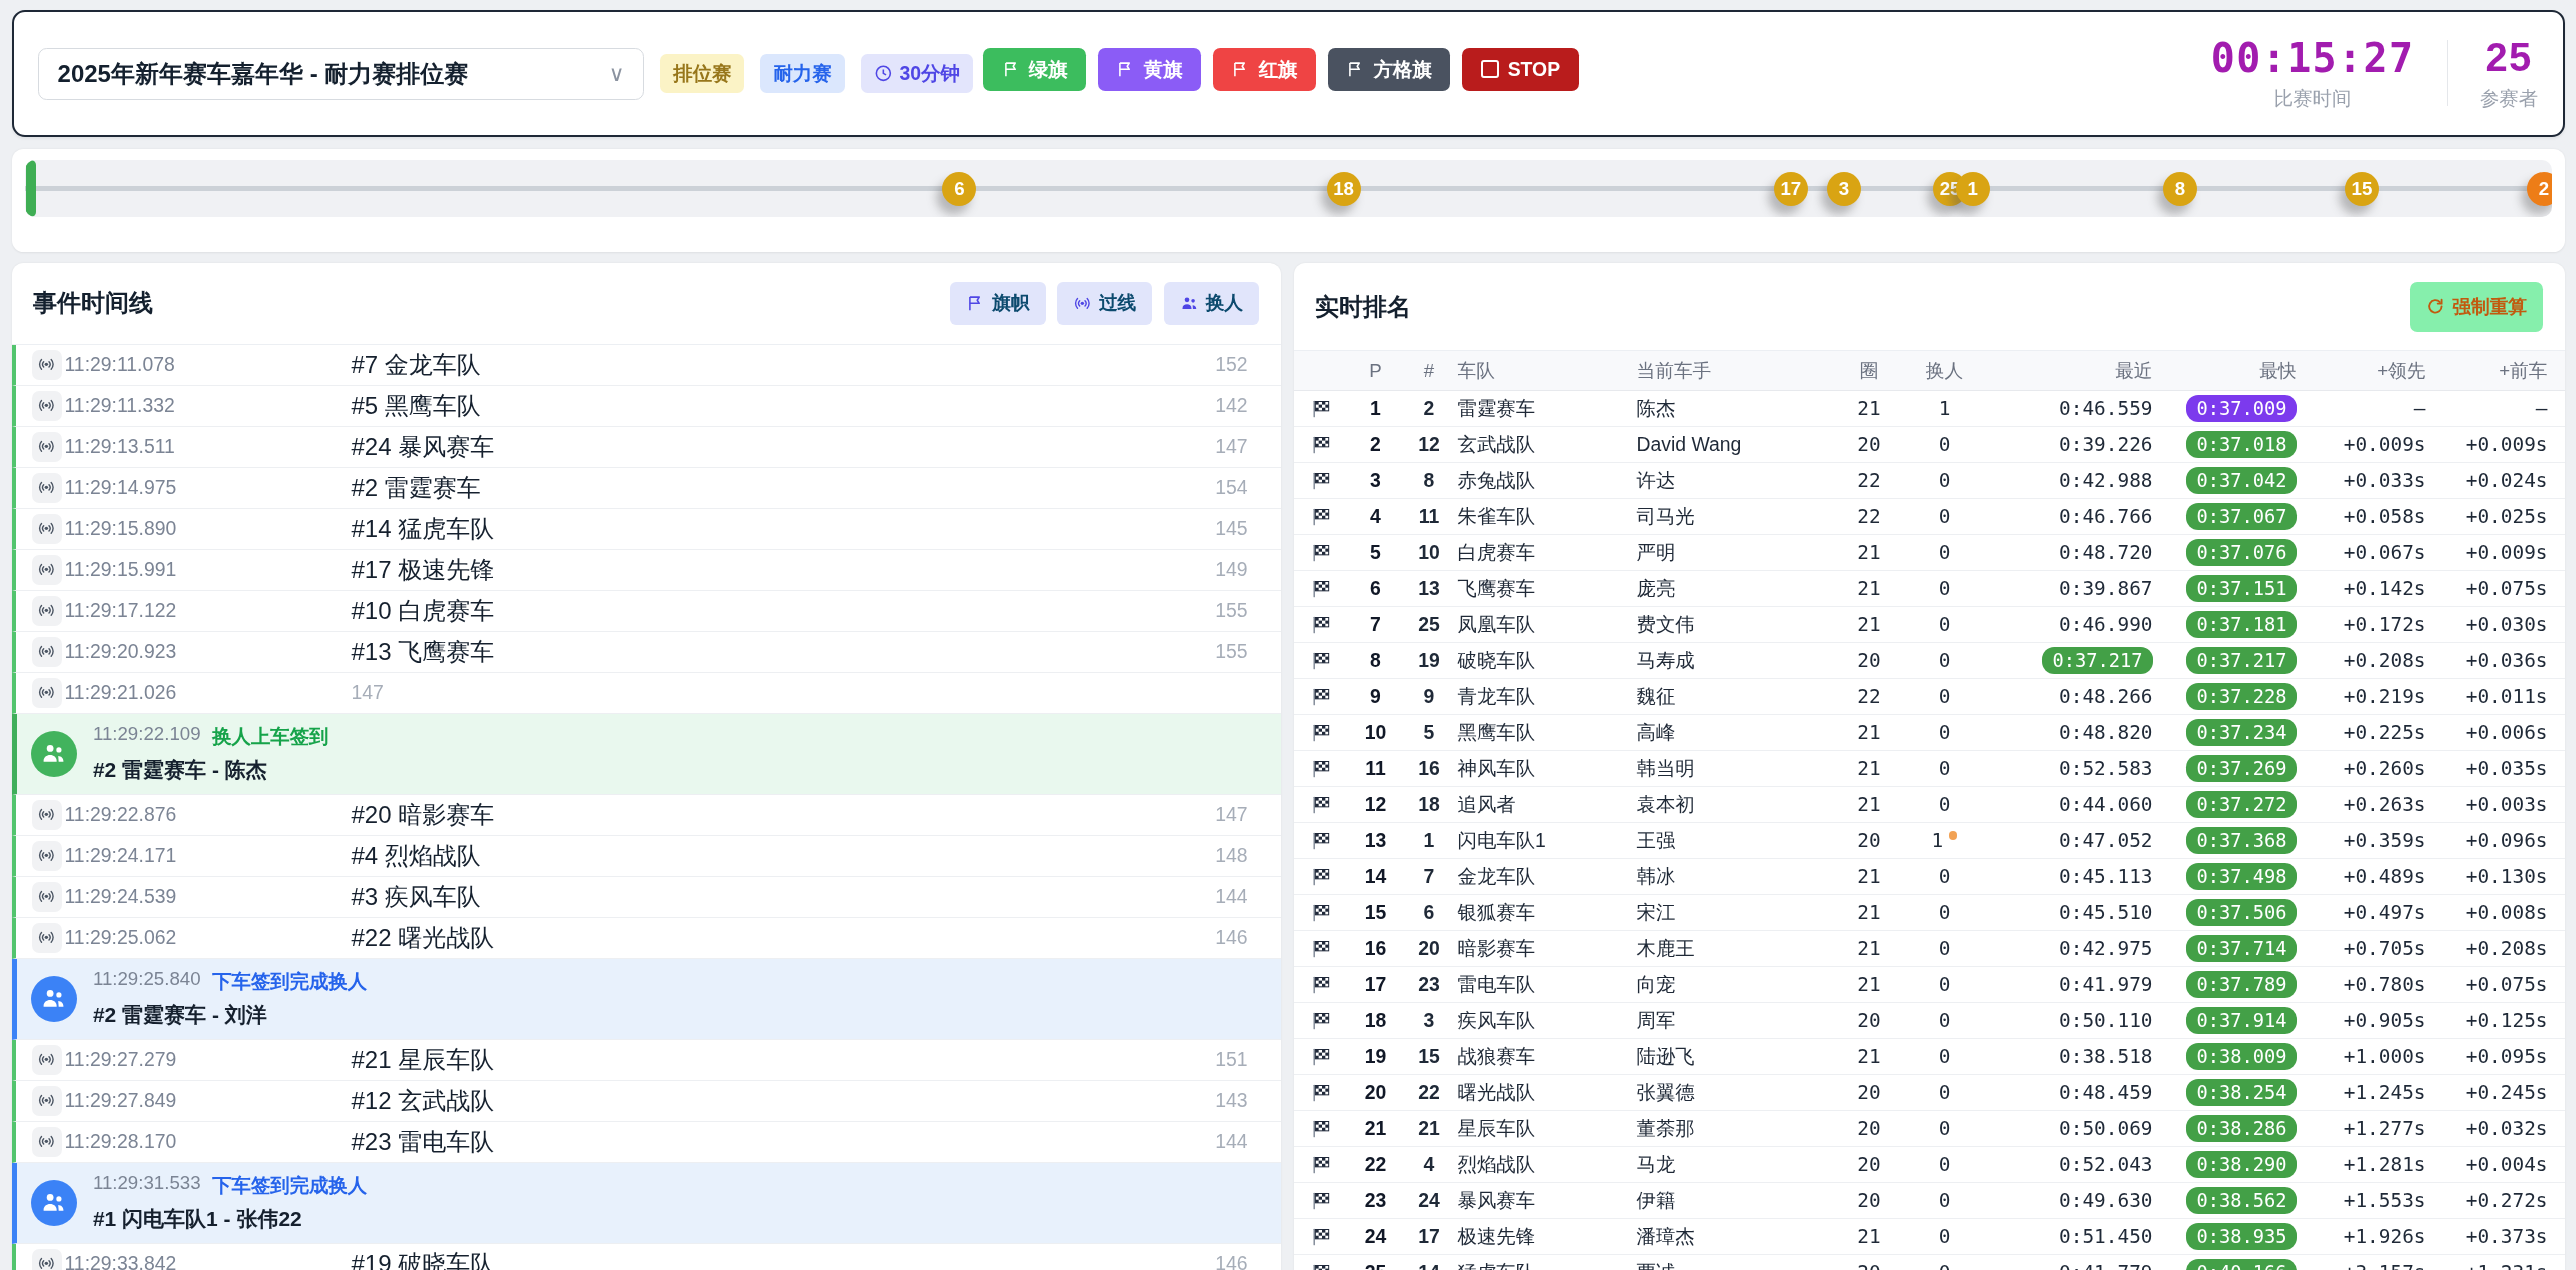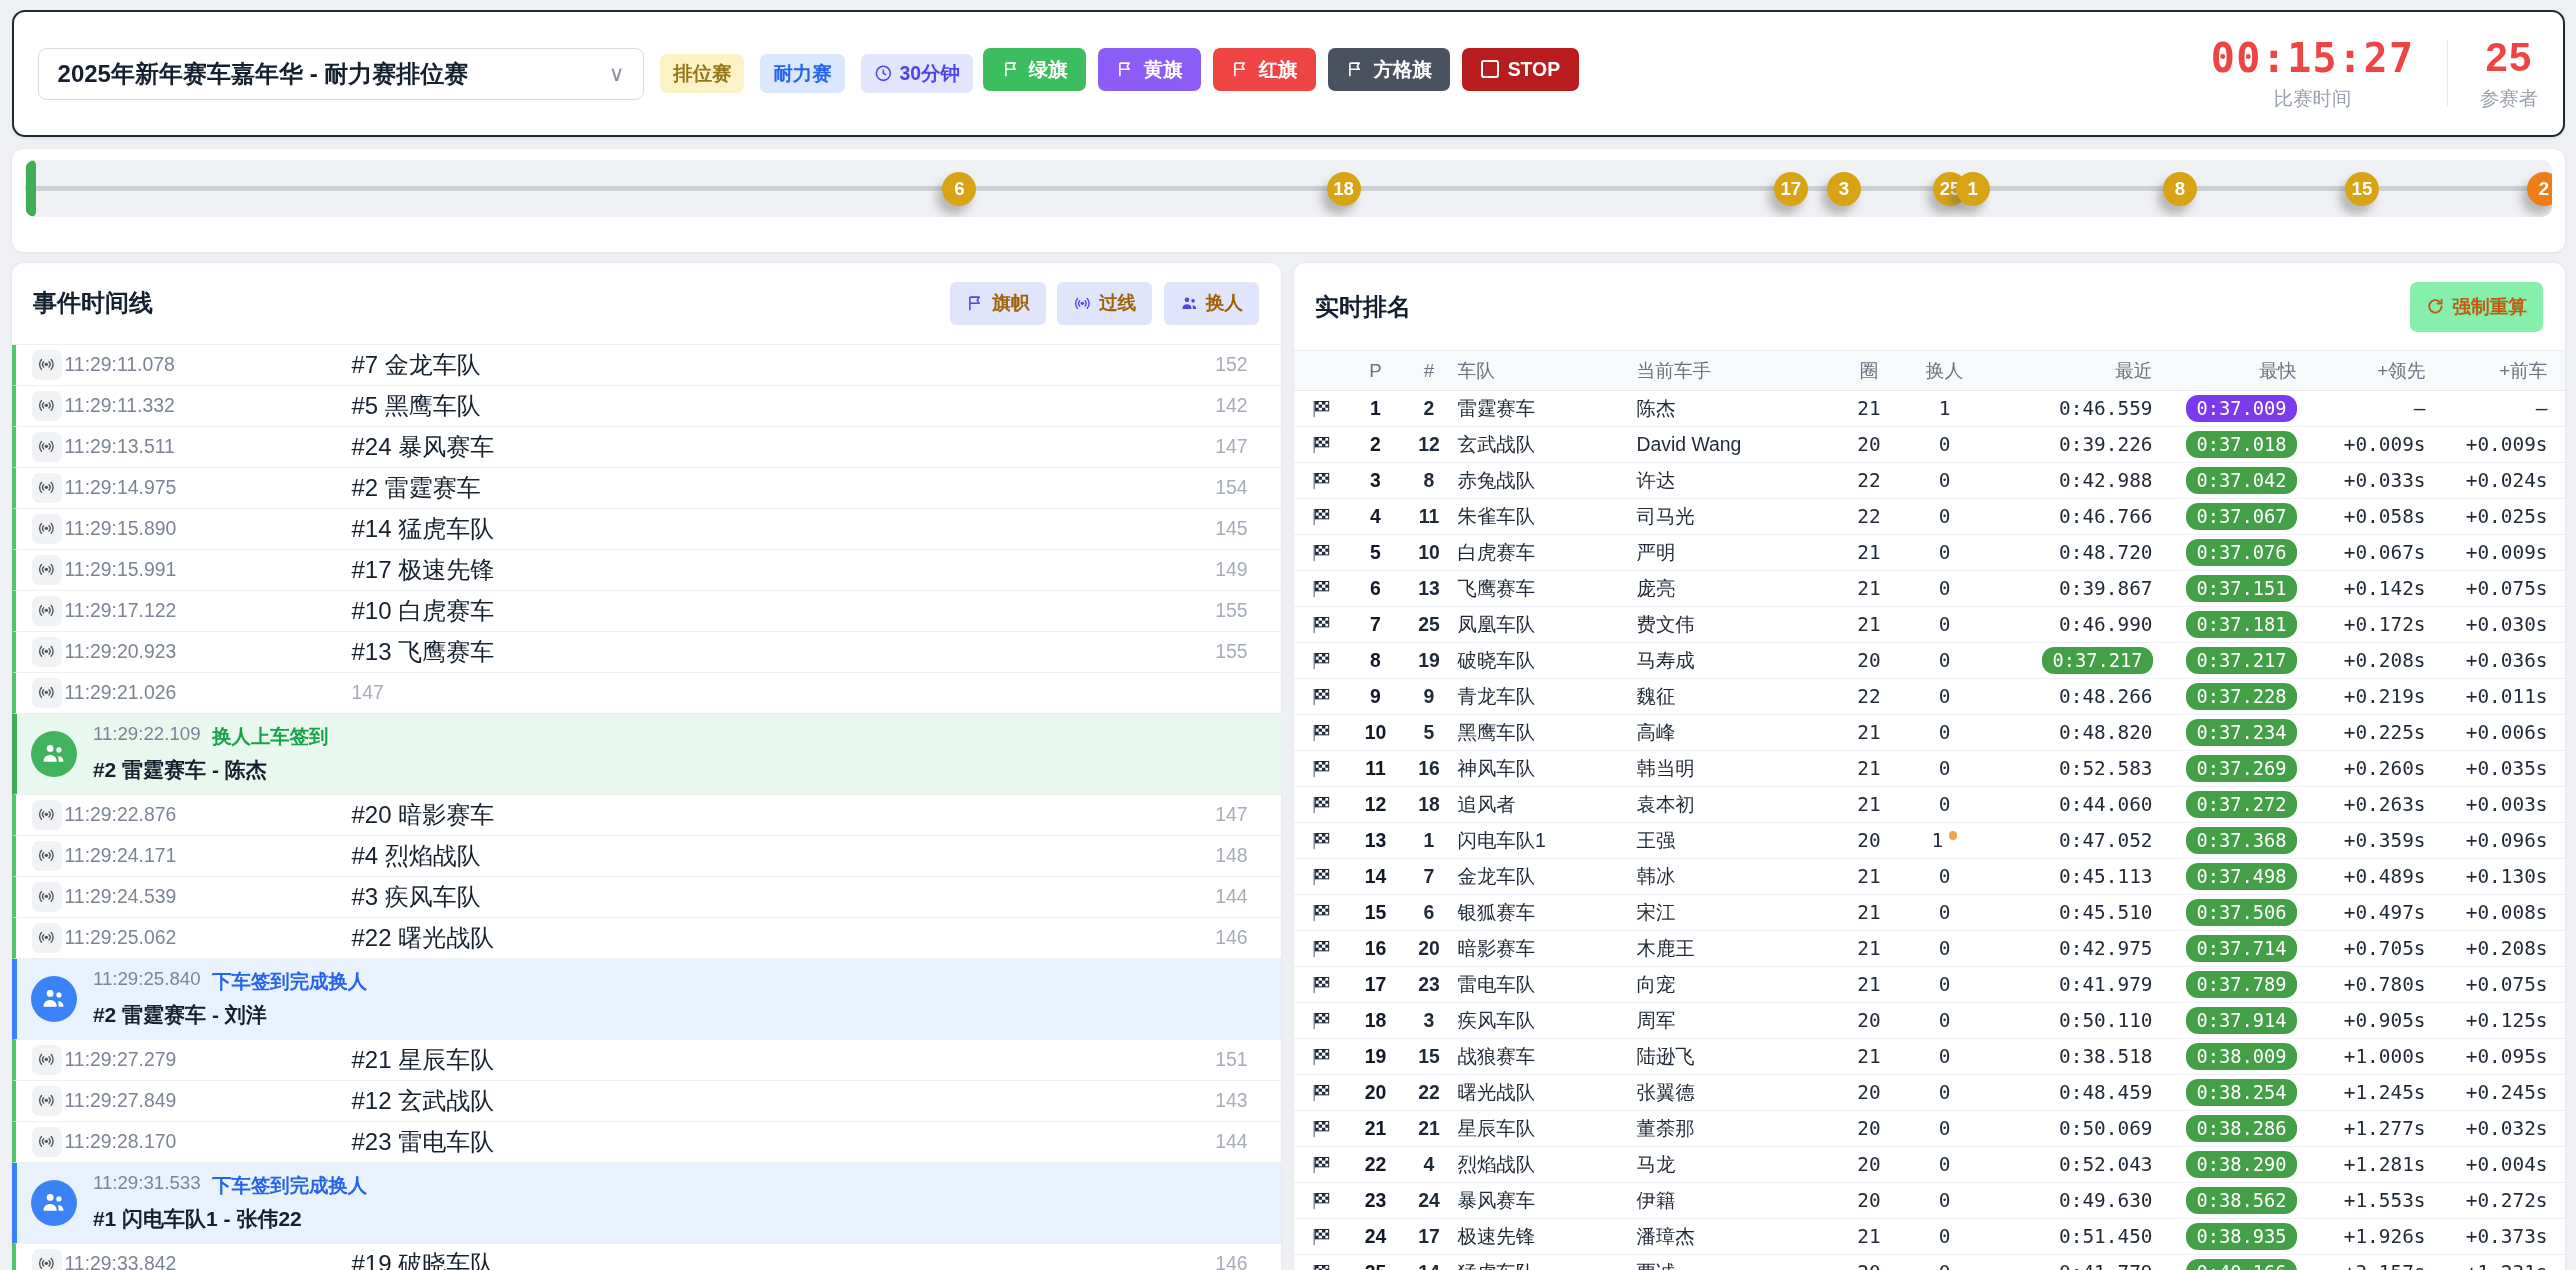--- a/index.html
+++ b/index.html
@@ -35,21 +35,21 @@
     height:43px;border:none;border-radius:7.2px;color:#fff;font-size:19.4px;font-weight:bold;
     display:flex;align-items:center;gap:8.6px;padding:0 18.7px;cursor:pointer;
     font-family:"Liberation Sans",sans-serif;
   }
   .fbtn svg{width:18.7px;height:18.7px}
   .fbtn.green{background:#3cbd5e}.fbtn.yellow{background:#8b5cf6}
   .fbtn.red{background:#ef4444}.fbtn.chk{background:#4a5260}.fbtn.stop{background:#b91c1c}
   .stop-sq{width:14.4px;height:14.4px;border:2.2px solid #fff;border-radius:2.9px;display:inline-block}
   .hright{display:flex;align-items:center;gap:32px}
   .tblock{text-align:center}
-  .tmain{font-size:40px;font-weight:bold;color:#ef4444;letter-spacing:1.4px}
+  .tmain{font-size:40px;font-weight:bold;color:#a21caf;letter-spacing:1.4px}
   .tlab{font-size:19.4px;color:#9aa1ad;margin-top:4.3px}
   .vdiv{width:1.4px;height:66px;background:#e5e7eb}
 
   
   .progress-card{
     background:#fff;border-radius:11.5px;margin-top:11.5px;height:80px;
     box-shadow:0 0.7px 2.2px rgba(0,0,0,.07);padding:11.5px 13px;position:relative;
   }
   .track{
     position:relative;height:57px;background:#f0f1f4;border-radius:10px;overflow:hidden;
@@ -66,21 +66,21 @@
 
   
   .main{display:flex;gap:13px;margin-top:11.5px}
   .card{background:#fff;border-radius:11.5px;box-shadow:0 0.7px 2.2px rgba(0,0,0,.07);height:1023px;overflow:hidden}
   .left-card{width:1269px}
   .right-card{flex:1}
   .panel-head{display:flex;align-items:center;justify-content:space-between;padding:18.7px 21.5px;border-bottom:1.4px solid #eceff3}
   .panel-title{font-size:24px;font-weight:bold;color:#14202e}
   .filters{display:flex;gap:11.5px}
   .filter-btn{
-    background:#e1e5fb;color:#a16207;border:none;border-radius:6px;font-size:18.7px;font-weight:bold;
+    background:#e1e5fb;color:#0c4a6e;border:none;border-radius:6px;font-size:18.7px;font-weight:bold;
     padding:8.6px 16px;display:flex;align-items:center;gap:7.2px;cursor:pointer;
     font-family:"Liberation Sans",sans-serif;
   }
   .filter-btn svg{width:18.7px;height:18.7px}
   .recalc-btn{
     background:#86efac;color:#c2590e;border:none;border-radius:7.2px;font-size:18.7px;font-weight:bold;
     padding:12px 16px;display:flex;align-items:center;gap:7.2px;cursor:pointer;
     font-family:"Liberation Sans",sans-serif;
   }
   .recalc-btn svg{width:18.7px;height:18.7px}

